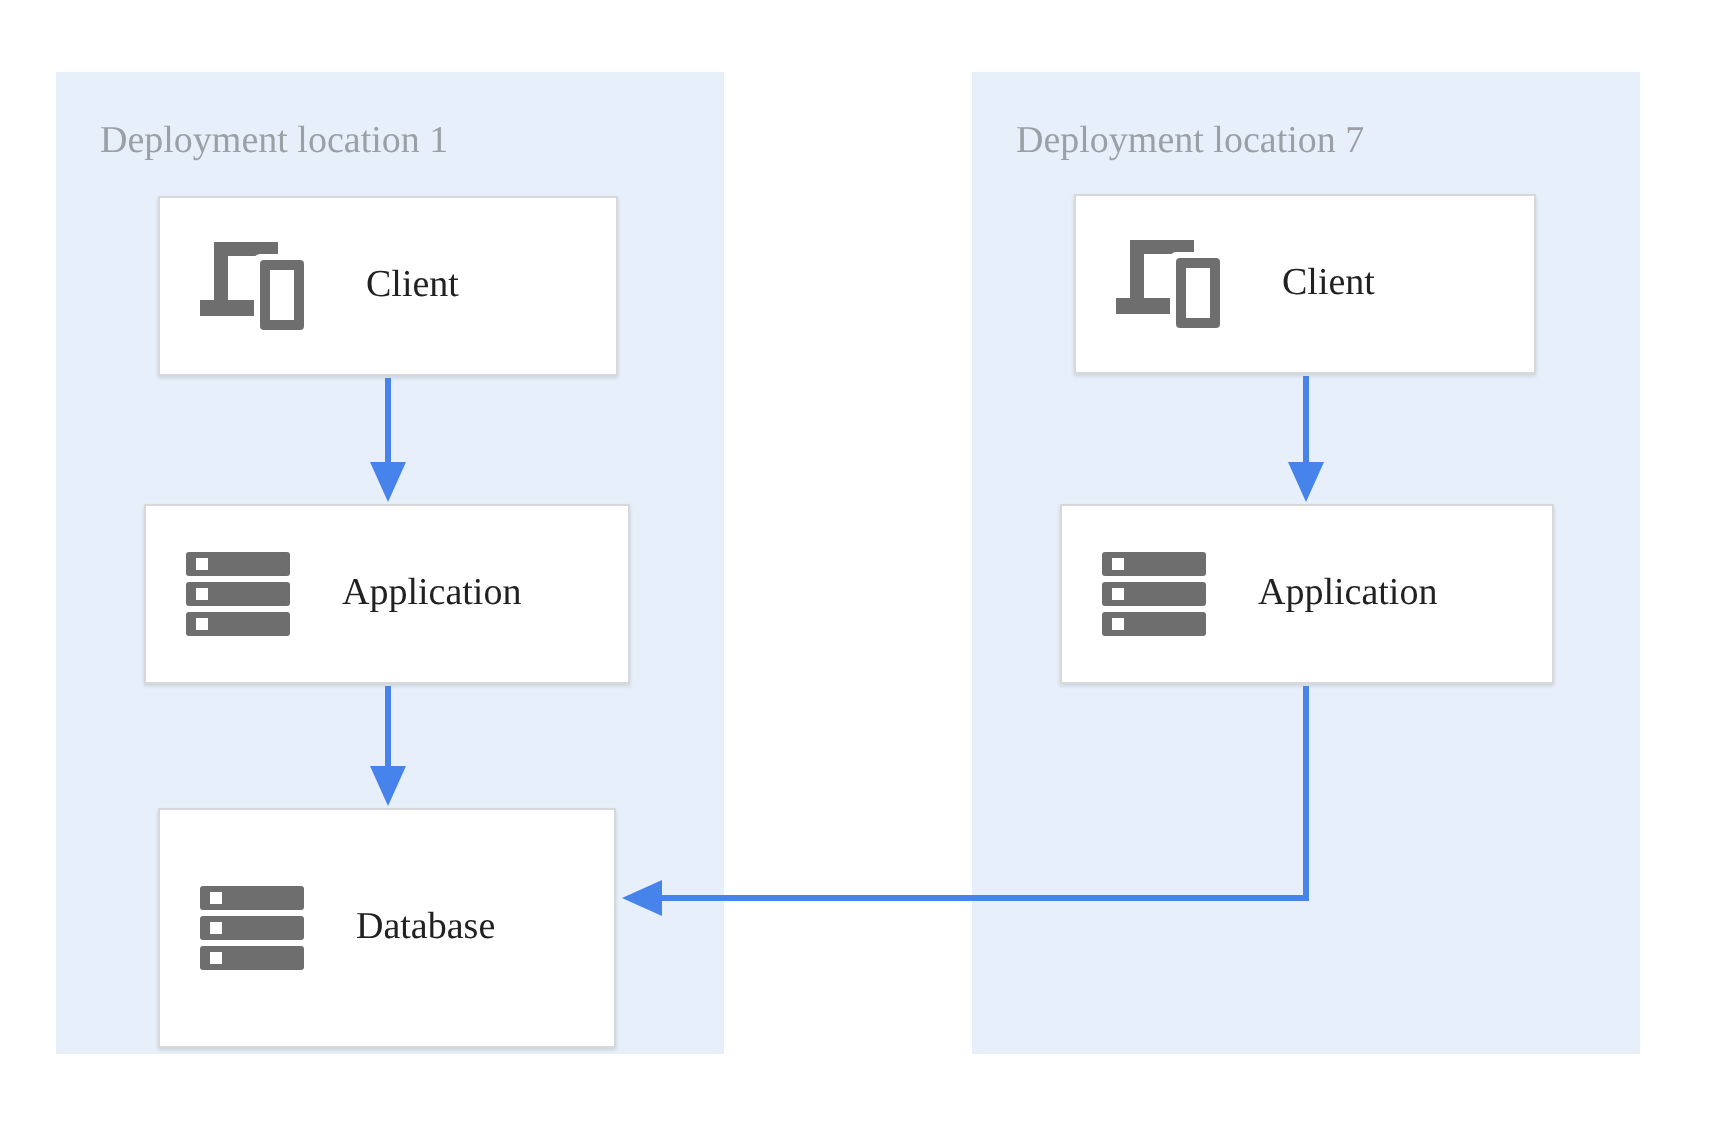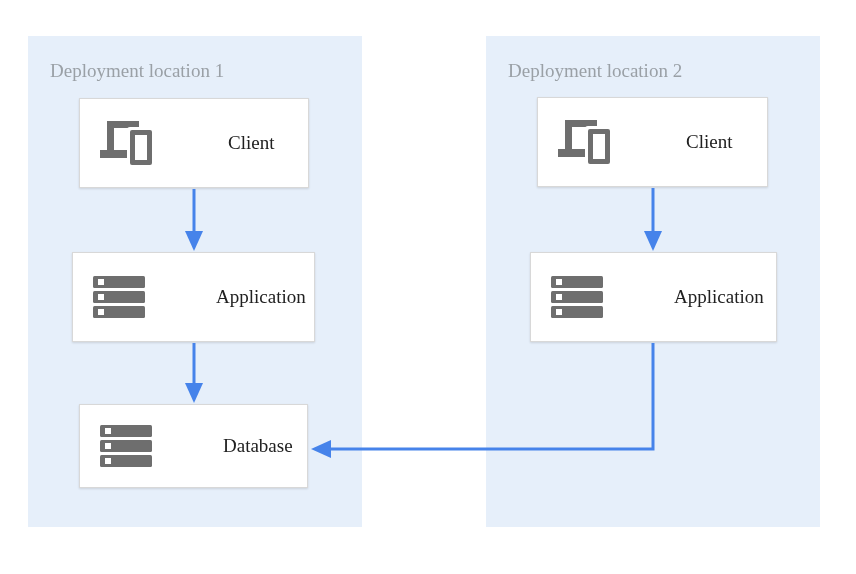--- a/index.html
+++ b/index.html
@@ -45,33 +45,32 @@
     white-space: nowrap;
   }
   .node {
     position: absolute;
     display: flex;
     align-items: center;
     background: var(--node-fill);
     border: 1px solid var(--node-border);
     box-shadow: 0 1px 2px rgba(0,0,0,0.12);
     padding-left: 20px;
-    gap: 45px;
   }
   .node .icon { display: flex; flex: 0 0 auto; }
   .node-label {
     margin-left: 26px;
     font-size: 19px;
     color: var(--node-label);
     white-space: nowrap;
   }
   
   .node--client1 { left: 51px; top: 62px;  width: 230px; height: 90px; }
   .node--app1    { left: 44px; top: 216px; width: 243px; height: 90px; }
-  .node--db1     { left: 51px; top: 368px; width: 229px; height: 84px; }
+  .node--db1     { left: 51px; top: 368px; width: 229px; height: 120px; }
   .node--client2 { left: 51px; top: 61px;  width: 231px; height: 90px; }
   .node--app2    { left: 44px; top: 216px; width: 247px; height: 90px; }
 
   .edges {
     position: absolute;
     left: 0; top: 0;
     width: 856px; height: 574px;
     pointer-events: none;
   }
   .edge-line { stroke: var(--arrow); stroke-width: 3; fill: none; }
@@ -124,21 +123,21 @@
           <rect class="icon-halo" x="5" y="3" width="6" height="6"></rect>
           <rect class="icon-halo" x="5" y="18" width="6" height="6"></rect>
           <rect class="icon-halo" x="5" y="33" width="6" height="6"></rect>
         </svg>
       </span>
       <span class="node-label">Database</span>
     </div>
   </section>
 
   <section class="zone zone--2">
-    <div class="zone-label">Deployment location 2</div>
+    <div class="zone-label">Deployment location 7</div>
 
     <div class="node node--client2">
       <span class="icon">
         <svg width="57" height="44" viewBox="0 0 57 44" aria-hidden="true">
           <rect class="icon-gray" x="7" y="0" width="32" height="7"></rect>
           <rect class="icon-gray" x="7" y="0" width="7" height="30"></rect>
           <rect class="icon-gray" x="0" y="29" width="36" height="8"></rect>
           <rect class="icon-halo" x="27" y="6" width="28" height="38" rx="3"></rect>
           <rect class="icon-gray" x="30" y="9" width="22" height="35" rx="2"></rect>
           <rect class="icon-halo" x="35" y="14" width="12" height="25"></rect>

